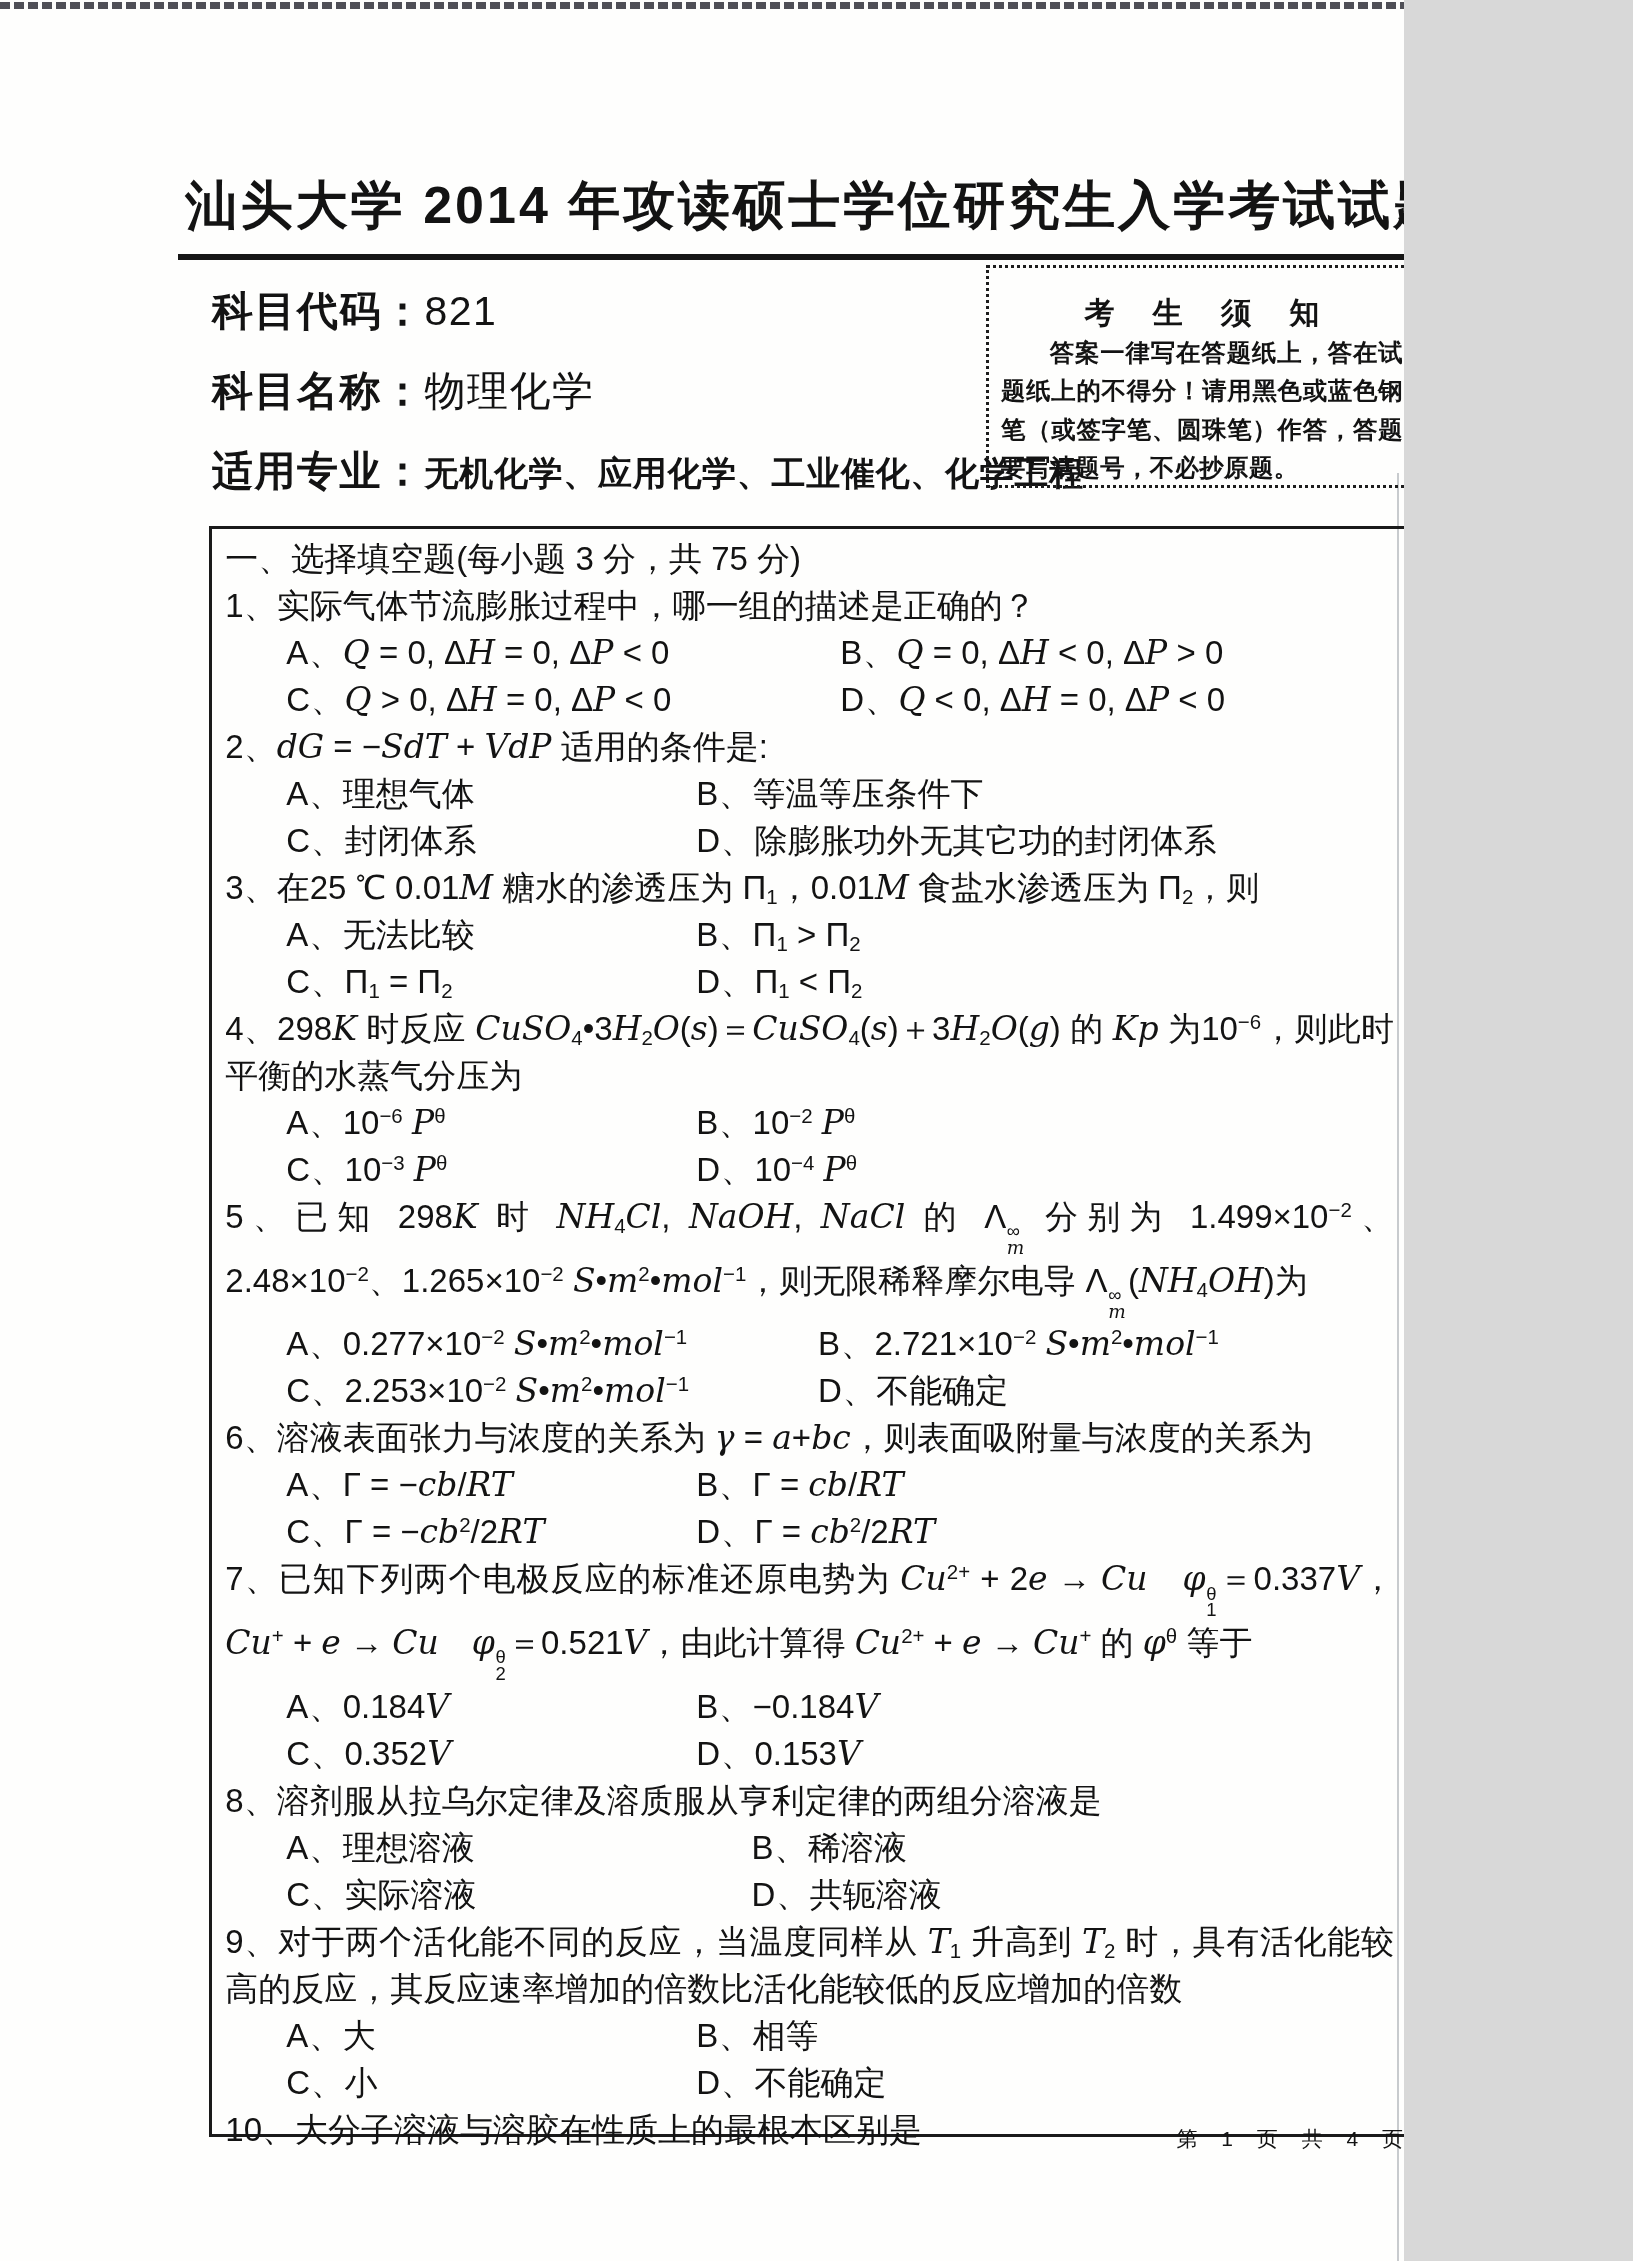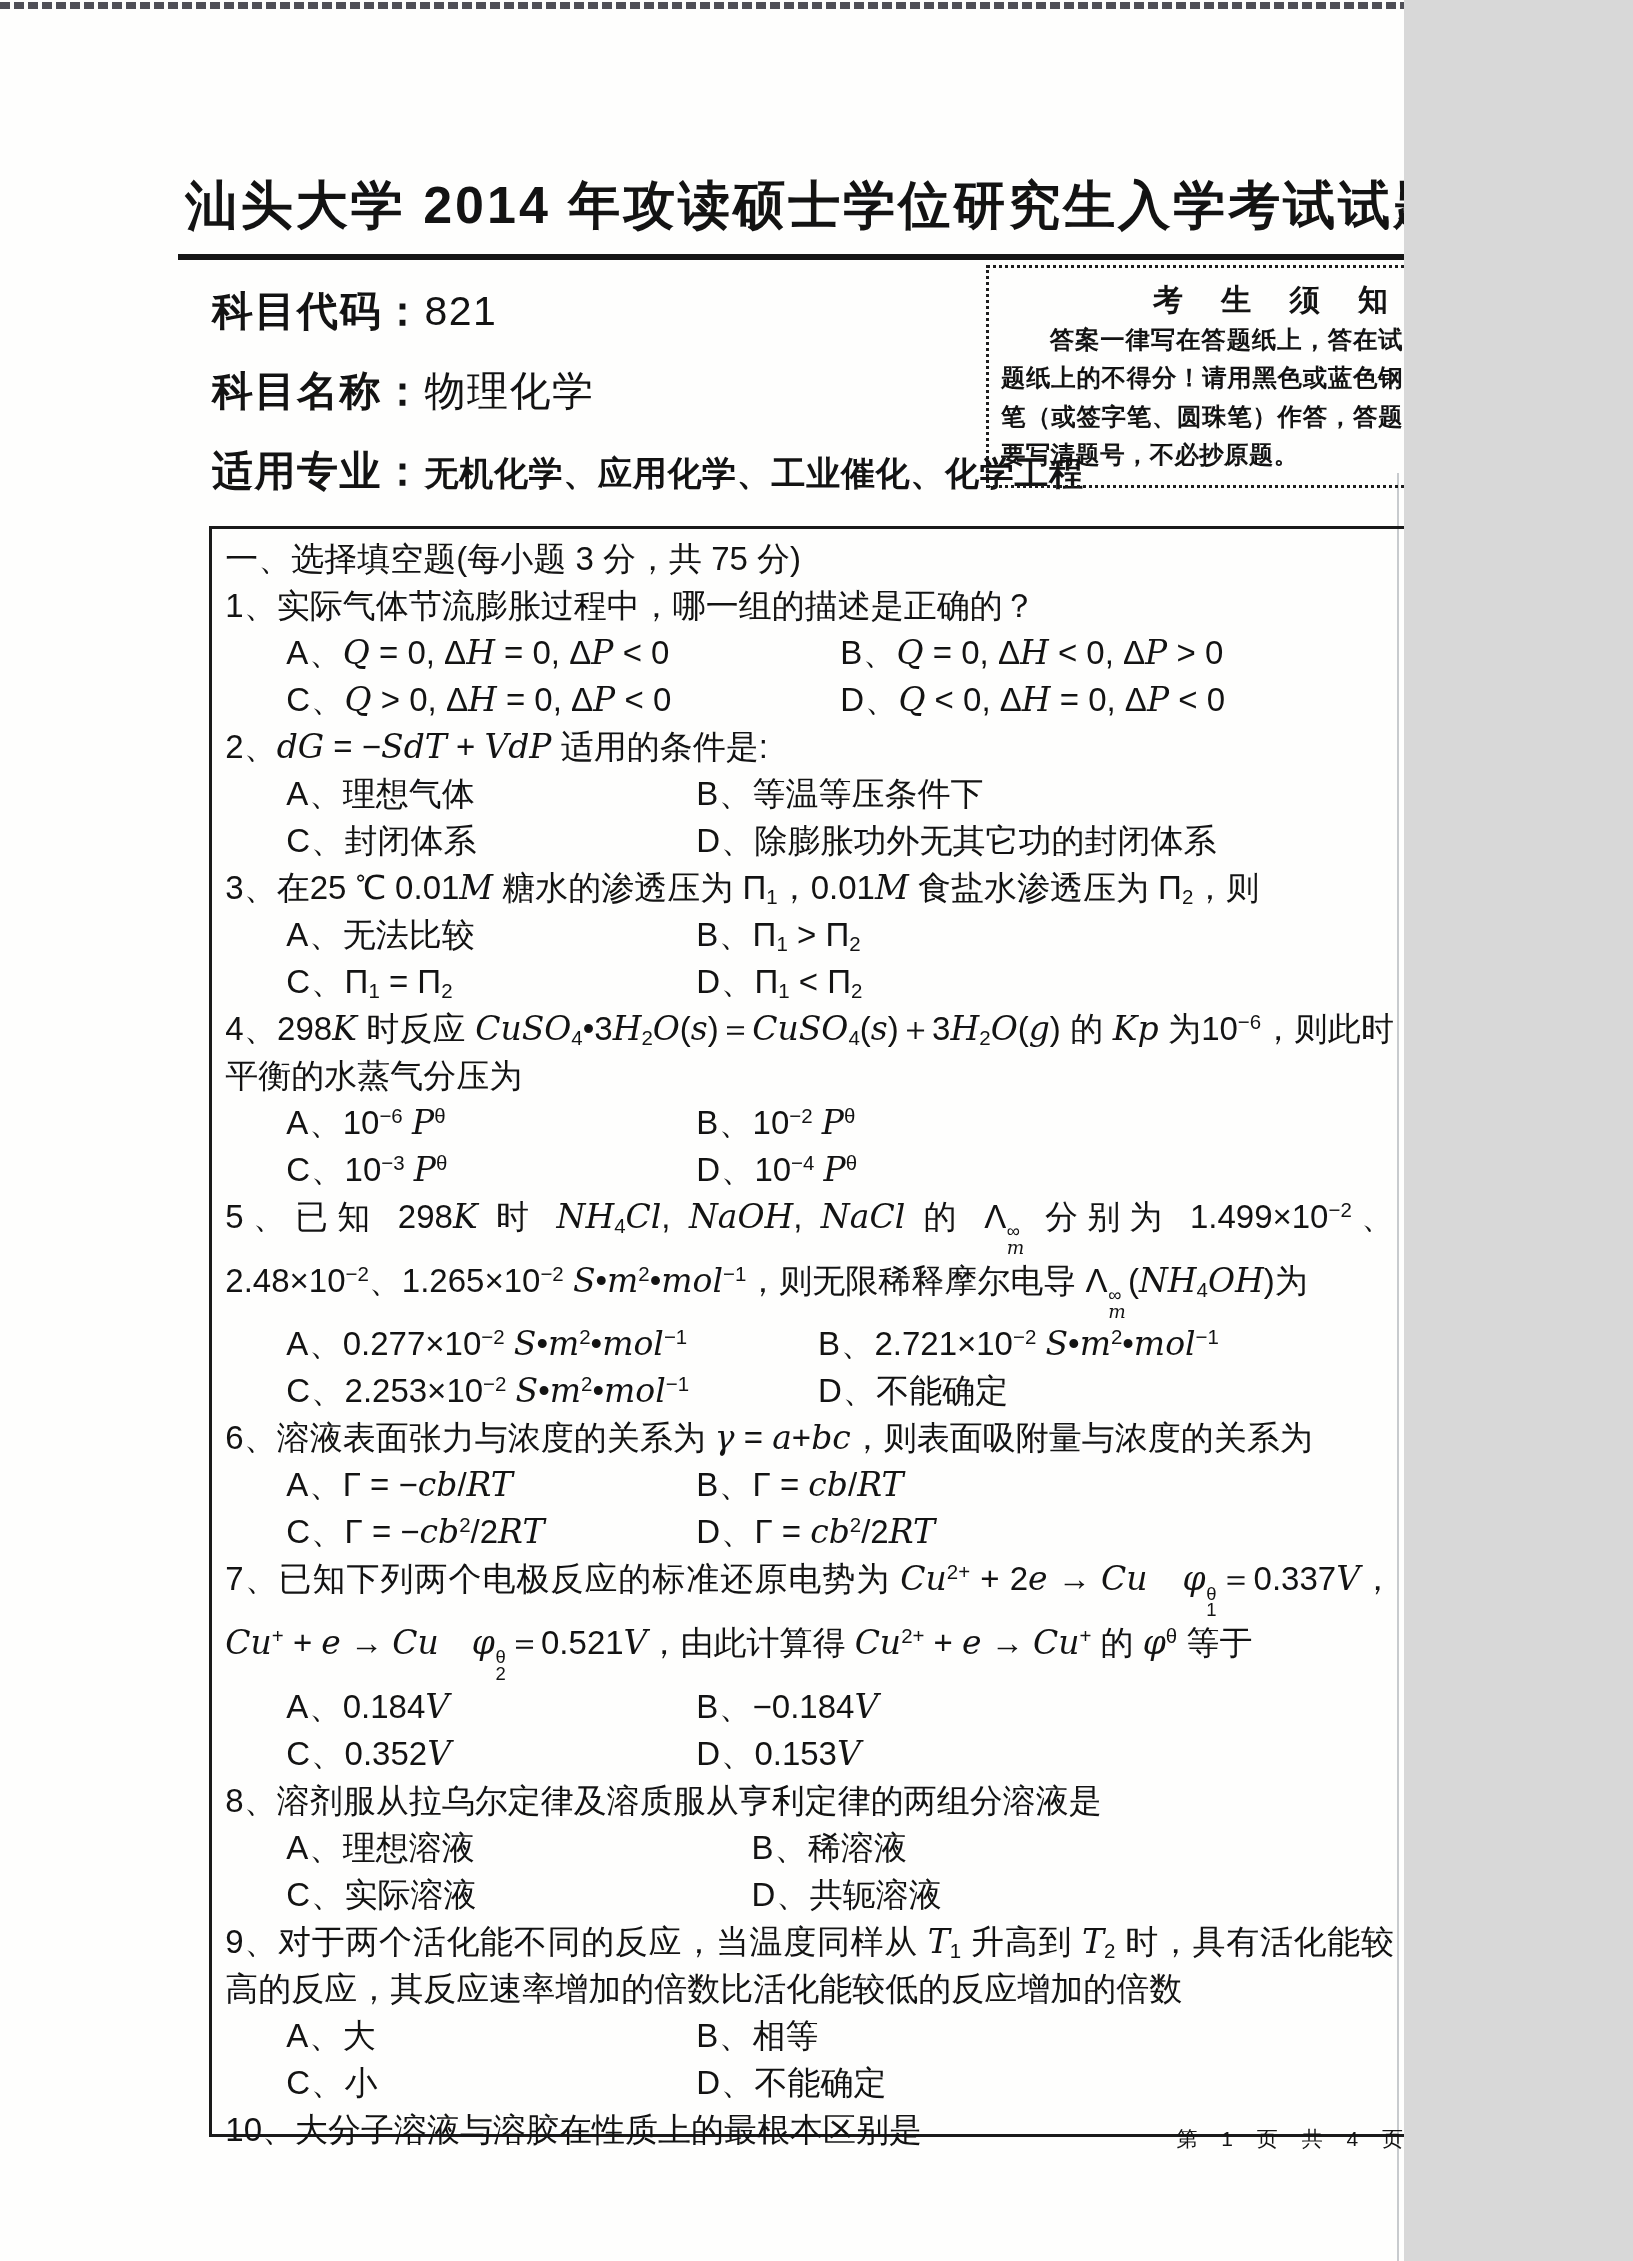--- a/index.html
+++ b/index.html
@@ -26,22 +26,22 @@
   .header-block{position:absolute;left:212px;top:290px;width:769px;}
   .hrow{font-size:41px;font-weight:700;letter-spacing:1.5px;line-height:1.05;white-space:nowrap;}
   .hrow + .hrow{margin-top:37px;}
   .hval{font-weight:400;}
   .hval-small{font-size:34px;font-weight:700;letter-spacing:0.7px;}
   .notice{
     position:absolute;left:986px;top:265px;width:432px;height:223px;
     border:3px dotted #1d1d1d;box-sizing:border-box;padding:7.4px 12px 0 12px;
   }
   .notice-title{
-    font-size:30px;font-weight:700;text-align:right;
-    letter-spacing:15px;text-indent:15px;margin-top:5px;
+    font-size:30px;font-weight:700;text-align:center;
+    letter-spacing:15px;text-indent:15px;margin-top:18px;
   }
   .notice-body{
     font-size:24.4px;font-weight:700;line-height:1.56;
     text-align:justify;text-indent:2em;letter-spacing:0.4px;
   }
   .exam-box{
     position:absolute;left:209px;top:526px;width:1203px;height:1611px;
     border:3.7px solid #1a1a1a;box-sizing:border-box;
     padding:6px 15px 0 13.3px;
     font-size:33px;line-height:47px;text-align:justify;

